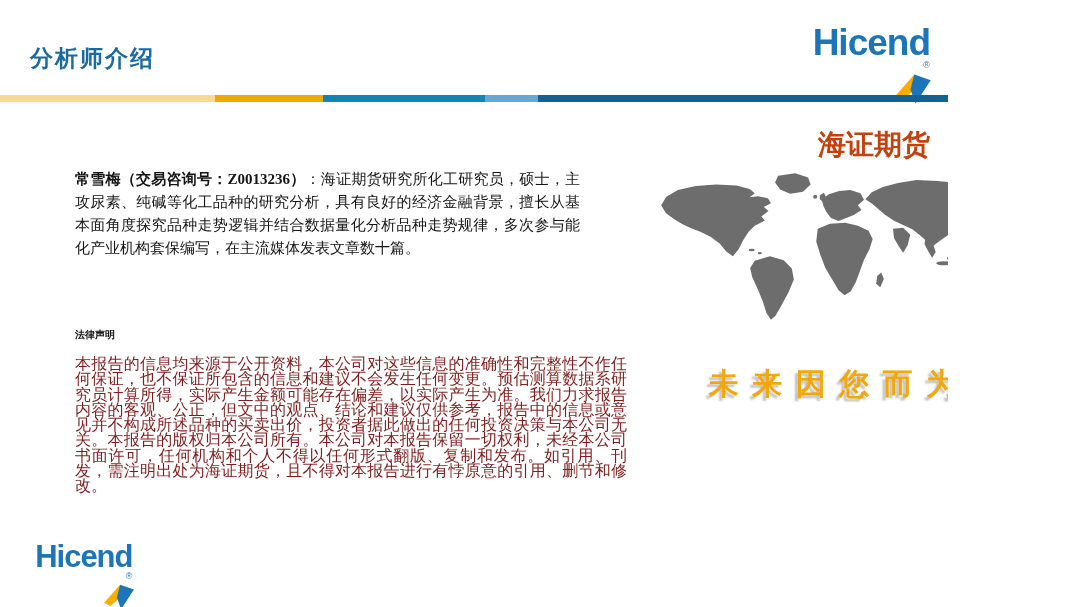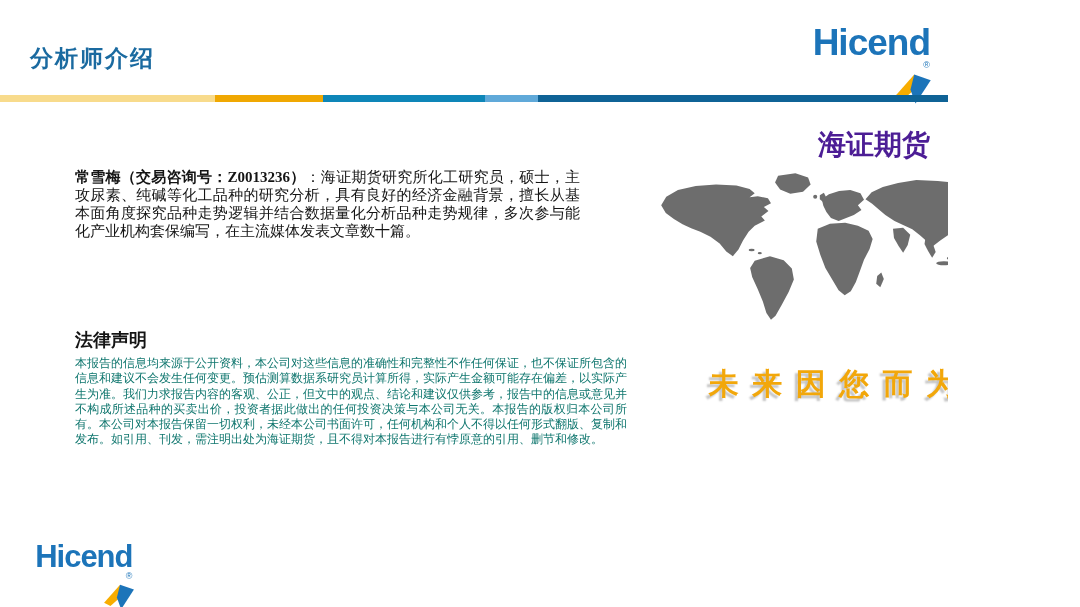--- a/index.html
+++ b/index.html
@@ -22,46 +22,46 @@
   }
   .logo-header .brand-word { font-size:37px; letter-spacing:-1px; }
   .reg-mark {
     font-family:"Liberation Sans", sans-serif; color:#1C74B9;
     font-size:9px; line-height:1; margin:0 0 2px 1px;
   }
   .logo-arrow { flex:0 0 auto; }
   .logo-header .logo-arrow { margin:0 -2px 20px -10px; }
   .brand-cn {
     font-family:"Liberation Sans", sans-serif; font-weight:bold;
-    color:#4c1d95; line-height:1.05;text-align:center;
+    color:#c2410c; line-height:1.05;text-align:center;
   }
   .logo-header .brand-cn { font-size:28px; margin-left:2px; }
 
   
   .divider {
     position:absolute; left:0; top:95px; width:1080px; height:7px;
     display:flex;
   }
   .divider .seg { height:100%; }
 
   
   .analyst-bio {
     position:absolute; left:75px; top:168px; width:505px;
-    font-size:15px; line-height:18px; text-align:justify; color:#141414;
+    font-size:15px; line-height:23px; text-align:justify; color:#141414;
   }
   .analyst-bio .bold-name { font-weight:bold; }
 
   
   .legal-heading {
     position:absolute; left:75px; top:328px;
-    font-size:18px; font-weight:bold; color:#141414;
+    font-size:10px; font-weight:bold; color:#141414;
   }
   .legal-body {
     position:absolute; left:75px; top:356px; width:552px;
-    font-size:12px; line-height:15.3px; text-align:justify; color:#0f766e;
+    font-size:16px; line-height:15.3px; text-align:justify; color:#7f1d1d;
   }
 
   
   .world-map {
     position:absolute; left:650px; top:152px; width:366px; height:186px;
     color:#6D6D6D;
   }
   .world-map svg { width:100%; height:100%; }
   .slogan {
     position:absolute; left:652px; top:349px; width:364px;

